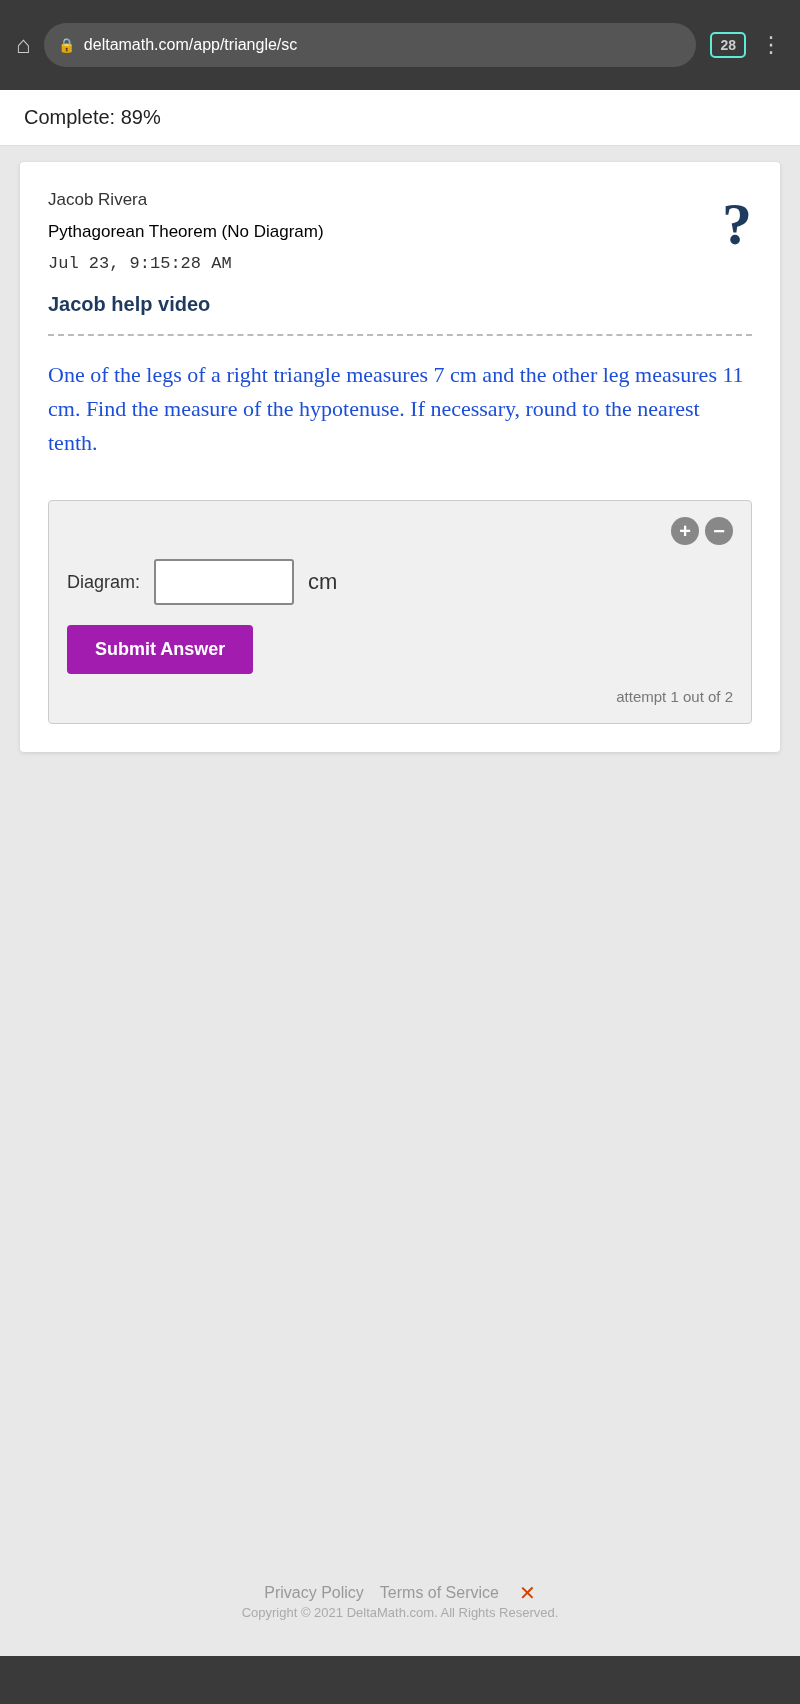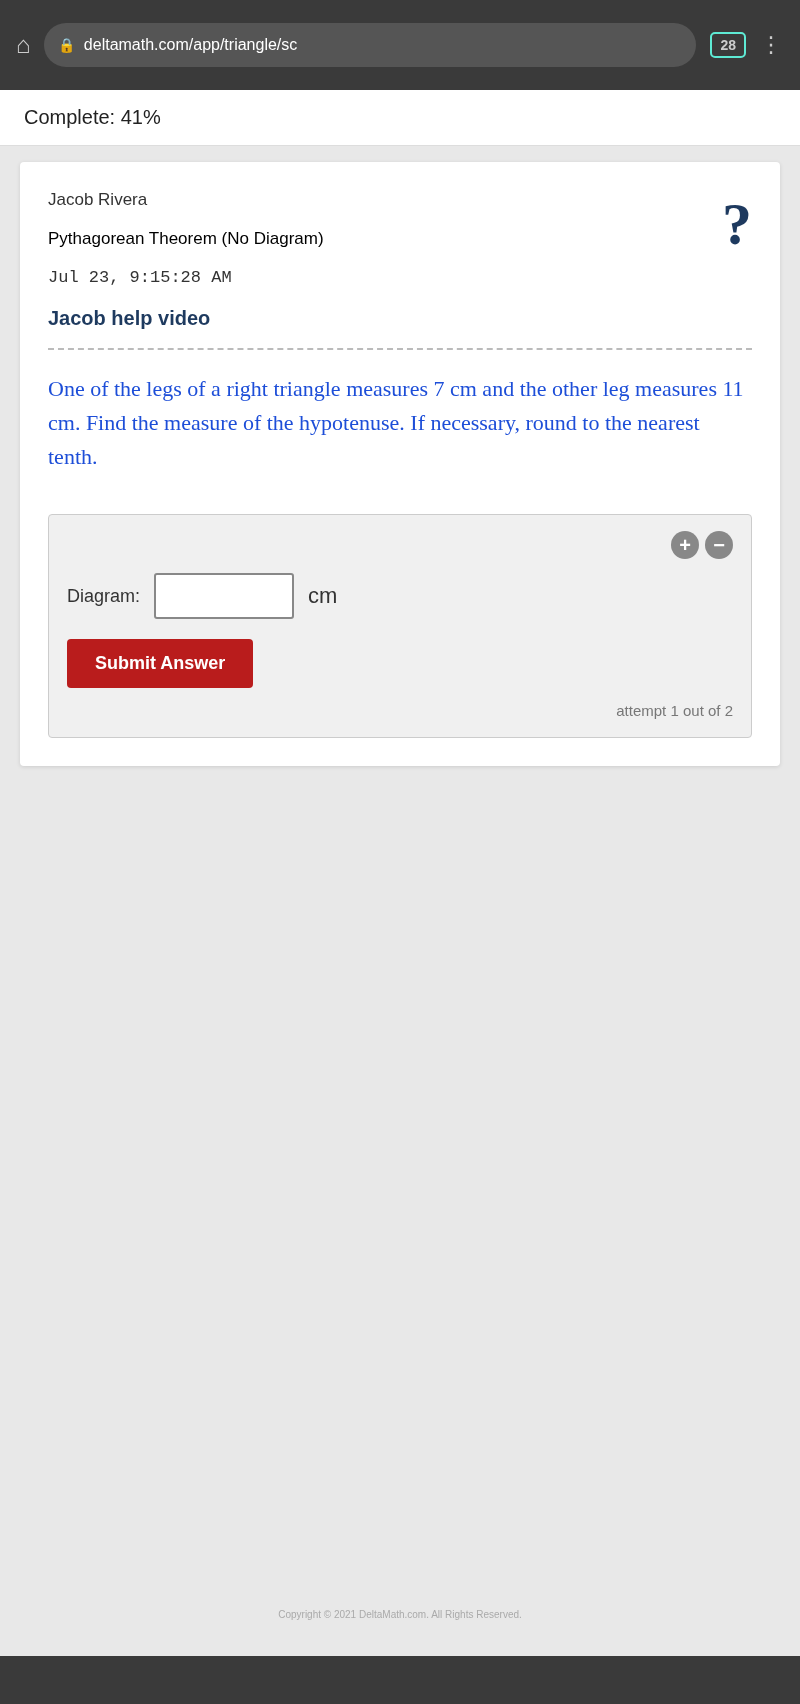--- a/index.html
+++ b/index.html
@@ -105,21 +105,21 @@
     .card-header {
       display: flex;
       justify-content: space-between;
       align-items: flex-start;
       margin-bottom: 20px;
     }
 
     .card-meta {
       display: flex;
       flex-direction: column;
-      gap: 19px;
+      gap: 12px;
     }
 
     .card-name {
       font-family: Arial, sans-serif;
       font-size: 17px;
       color: #333;
     }
 
     .card-topic {
       font-family: Arial, sans-serif;
@@ -219,21 +219,21 @@
       padding: 0 8px;
     }
 
     .answer-unit {
       font-family: Arial, sans-serif;
       font-size: 22px;
       color: #333;
     }
 
     .submit-btn {
-      background: #b91c1c;
+      background: #a21caf;
       color: #fff;
       border: none;
       border-radius: 4px;
       padding: 14px 28px;
       font-family: Arial, sans-serif;
       font-size: 18px;
       font-weight: bold;
       cursor: pointer;
       display: block;
       margin-bottom: 14px;
@@ -272,21 +272,21 @@
       margin-left: 20px;
     }
 
     .footer-links-row {
       display: flex;
       align-items: center;
     }
 
     .footer-copyright {
       font-family: Arial, sans-serif;
-      font-size: 10px;
+      font-size: 13px;
       color: #aaa;
       text-align: center;
     }
 
     
     .bottom-bar {
       background: #3a3a3a;
       height: 48px;
     }
   </style>
@@ -297,21 +297,21 @@
   <span class="home-btn">⌂</span>
   <div class="address-bar">
     <span class="lock-icon">🔒</span>
     <span class="address-text">deltamath.com/app/triangle/sc</span>
   </div>
   <div class="tab-count">28</div>
   <span class="menu-dots">⋮</span>
 </div>
 
 <div class="complete-bar">
-  <span>Complete: 41%</span>
+  <span>Complete: 89%</span>
 </div>
 
 <div class="main-content">
   <div class="card">
 
     <div class="card-header">
       <div class="card-meta">
         <span class="card-name">Jacob Rivera</span>
         <span class="card-topic">Pythagorean Theorem (No Diagram)</span>
         <span class="card-date">Jul 23, 9:15:28 AM</span>
@@ -335,17 +335,23 @@
         <input class="answer-input" type="text" style="">
         <span class="answer-unit">cm</span>
       </div>
       <button class="submit-btn">Submit Answer</button>
       <div class="attempt-text">attempt 1 out of 2</div>
     </div>
 
   </div>
 
   <div class="footer-area">
+    <div class="footer-links-row">
+      <a class="footer-link">Privacy Policy</a>
+      <span style="color:#bbb; margin: 0 8px;"> </span>
+      <a class="footer-link">Terms of Service</a>
+      <span class="footer-close">✕</span>
+    </div>
     <div class="footer-copyright">Copyright © 2021 DeltaMath.com. All Rights Reserved.</div>
   </div>
 </div>
 
 <div class="bottom-bar"></div>
 
 </body></html>

